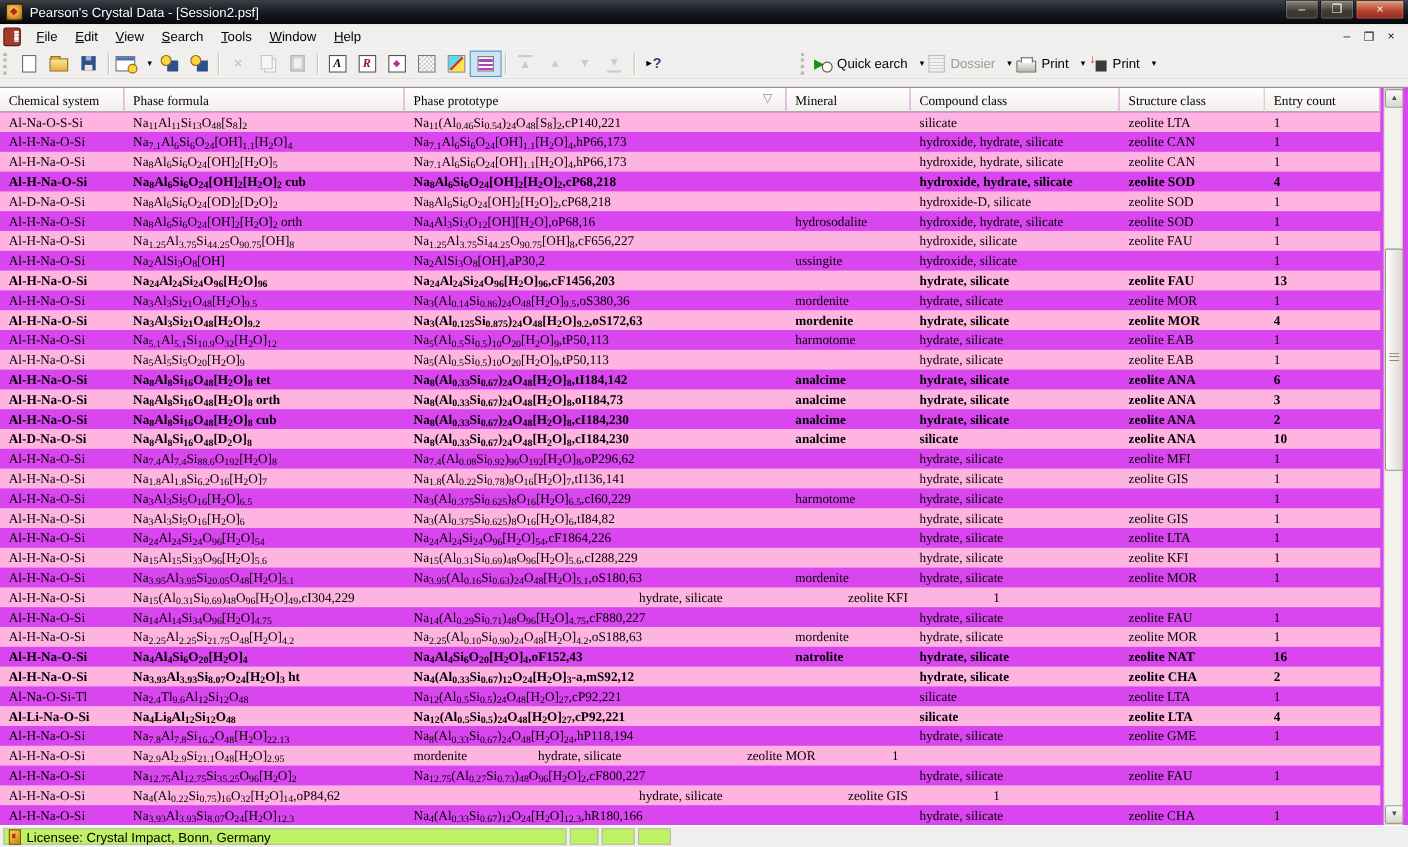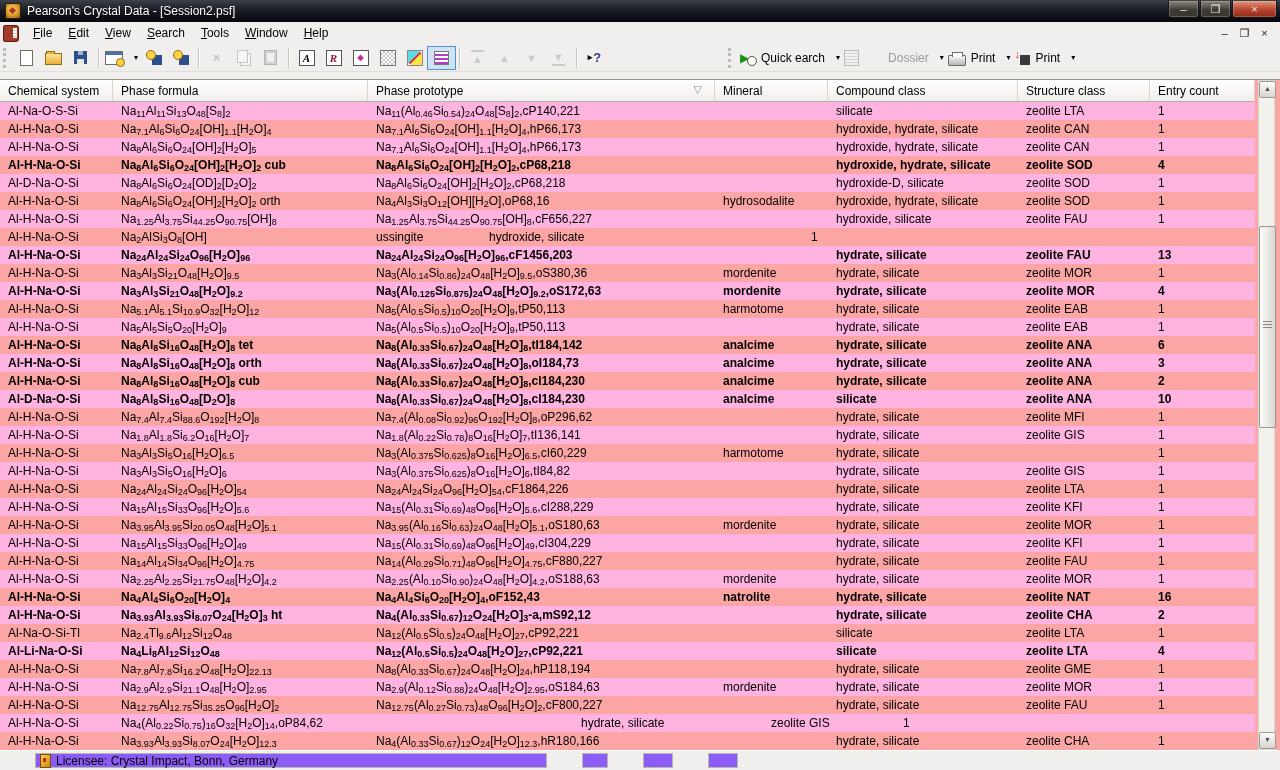--- a/index.html
+++ b/index.html
@@ -24,21 +24,21 @@
   .mdi-btn{width:15px;height:14px;display:flex;align-items:center;justify-content:center;font-size:11px;color:#222;}
 
   
   .toolbar{height:27px;background:#f0efed;display:flex;align-items:center;padding-left:1px;border-bottom:1px solid #e2dfd9;}
   .tb-grip{width:3px;height:20px;border-left:3px dotted #bdbab1;margin:0 4px 0 2px;}
   .tb-sep{width:1px;height:20px;background:#c6c3bb;box-shadow:1px 0 0 #fff;margin:0 4px;}
   .tb-space{width:118px;}
   .tb-btn{min-width:23px;height:22px;display:flex;align-items:center;justify-content:center;padding:0 2px;gap:5px;}
   .tb-btn.selected{background:#cfe3f6;outline:1px solid #4f93d1;}
   .tb-btn.disabled .ti{filter:grayscale(1) opacity(.5);}
-  .tb-btn.disabled .tb-label{color:#9c9a94;margin-left:24px;}
+  .tb-btn.disabled .tb-label{color:#9c9a94;}
   .tb-label{font-size:12px;color:#000;white-space:nowrap;}
   .caret{font-size:8px;color:#000;margin-left:6px;}
   .ti{display:inline-block;position:relative;text-align:center;}
 
   .ti-new{width:11px;height:14px;background:#fff;border:1px solid #6f6c66;}
   .ti-open{width:15px;height:10px;background:linear-gradient(#ffe391,#e8b23c);border:1px solid #8a6d1d;margin-top:3px;position:relative;}
   .ti-open:before{content:'';position:absolute;left:0;top:-3px;width:7px;height:2px;background:#e8b23c;border:1px solid #8a6d1d;border-bottom:none;}
   .ti-save,.ti-floppy{width:13px;height:13px;background:#2d4f8a;position:relative;}
   .ti-save:after,.ti-floppy:after{content:'';position:absolute;left:3px;bottom:0;width:7px;height:5px;background:#e8e6e0;}
   .ti-save:before,.ti-floppy:before{content:'';position:absolute;left:4px;top:0;width:5px;height:4px;background:#9fb4d8;}
@@ -70,21 +70,21 @@
   .ti-qs:after{content:'';position:absolute;right:-1px;bottom:-1px;width:8px;height:8px;border-radius:50%;background:#fffef2;border:1px solid #555;}
   .ti-dossier{width:13px;height:14px;border:1px solid #888;background:#f4f3f0;background-image:repeating-linear-gradient(to bottom,transparent 0 2px,#b5b2aa 2px 3px);}
   .ti-print{width:16px;height:9px;background:linear-gradient(#f8f8f8,#b9b6b0);border:1px solid #6f6c66;border-radius:1px;margin-top:5px;}
   .ti-print:before{content:'';position:absolute;left:3px;top:-4px;width:9px;height:4px;background:#fff;border:1px solid #6f6c66;border-bottom:none;}
   .ti-export{width:16px;height:15px;}
   .ti-export:before{content:'';position:absolute;right:0;bottom:0;width:10px;height:10px;background:#3a3a3a;}
   .ti-export:after{content:'↓';position:absolute;left:0;top:-2px;color:#d42a2a;font-size:11px;font-weight:bold;}
 
   
   .frame-gap{height:7px;background:#f0efed;}
-  .table-area{position:relative;height:670px;border-top:1px solid #999589;background:#fca5a5;}
+  .table-area{position:relative;height:670px;border-top:1px solid #999589;background:#d946ef;font-family:Liberation Serif, serif;}
   .header-row{display:flex;height:22px;}
   .hcell{box-sizing:border-box;flex:0 0 auto;padding:4px 0 0 8px;font-size:12px;color:#000;background:linear-gradient(#ffffff,#f1efec);border-right:1px solid #d9d5ce;border-bottom:1px solid #b3afa7;position:relative;white-space:nowrap;overflow:hidden;}
   .funnel{position:absolute;right:12px;top:3px;color:#8f8b84;font-size:11px;}
   .c0{width:113px;} .c1{width:255px;} .c2{width:347px;} .c3{width:113px;} .c4{width:190px;} .c5{width:132px;} .c6{width:105px;}
   .rows{height:648px;overflow:hidden;width:1255px;}
   .row{display:flex;height:18px;line-height:18px;font-size:12px;color:#000;}
   .row:nth-child(odd){background:#ffb3e0;}
   .row.bold{font-weight:bold;}
   .cell{box-sizing:border-box;flex:0 0 auto;padding-left:8px;white-space:nowrap;overflow:hidden;}
   sub{font-size:9px;line-height:0;vertical-align:-2px;}
@@ -92,21 +92,21 @@
   
   .vscroll{position:absolute;top:0;right:5px;width:17px;height:670px;background:#f3f1ec;border:1px solid #dcd9d3;box-sizing:border-box;}
   .vs-arrow{position:absolute;left:0;width:15px;height:15px;background:linear-gradient(#fdfdfd,#d8d5ce);border:1px solid #9d9a93;border-radius:2px;text-align:center;font-size:7px;line-height:14px;color:#4a4a46;}
   .vs-up{top:0;} .vs-down{bottom:0;}
   .vs-thumb{position:absolute;left:0;top:145px;width:15px;height:200px;background:linear-gradient(90deg,#fdfdfd,#dbd8d1);border:1px solid #98948c;border-radius:2px;}
   .vs-thumb:after{content:'';position:absolute;left:3px;top:94px;width:9px;height:8px;background:repeating-linear-gradient(#8b8880 0 1px,transparent 1px 3px);}
 
   
   .statusbar{height:20px;background:#f0efed;border-top:1px solid #fff;display:flex;align-items:center;font-size:12px;color:#000;padding:0 3px;gap:3px;box-sizing:border-box;}
   .sb-help{flex:1 1 auto;padding-left:4px;}
-  .sb-pane{border:1px solid #bab7af;height:15px;display:flex;box-sizing:border-box;background:#8b5cf6;margin-left:32px;}
+  .sb-pane{border:1px solid #bab7af;height:15px;display:flex;box-sizing:border-box;background:#bef264;}
   .sb-licensee{width:512px;gap:5px;padding:0 4px;}
   .sb-icon{width:9px;height:12px;background:linear-gradient(135deg,#ffd23e,#c8851a);border:1px solid #7a4a08;flex:0 0 auto;position:relative;}
   .sb-icon:after{content:'';position:absolute;left:2px;top:3px;width:3px;height:4px;background:#b03020;}
   .sb-mini{width:26px;}
   .sb-mini2{width:30px;}
 </style>
 </head>
 <body>
 
 <div class="titlebar">
@@ -299,20 +299,21 @@
         <div class="cell c1">Na<sub>1.25</sub>Al<sub>3.75</sub>Si<sub>44.25</sub>O<sub>90.75</sub>[OH]<sub>8</sub></div>
         <div class="cell c2">Na<sub>1.25</sub>Al<sub>3.75</sub>Si<sub>44.25</sub>O<sub>90.75</sub>[OH]<sub>8</sub>,cF656,227</div>
         <div class="cell c3"></div>
         <div class="cell c4">hydroxide, silicate</div>
         <div class="cell c5">zeolite FAU</div>
         <div class="cell c6">1</div>
       </div>
       <div class="row">
         <div class="cell c0">Al-H-Na-O-Si</div>
         <div class="cell c1">Na<sub>2</sub>AlSi<sub>3</sub>O<sub>8</sub>[OH]</div>
+        <div class="cell c2">Na<sub>2</sub>AlSi<sub>3</sub>O<sub>8</sub>[OH],aP30,2</div>
         <div class="cell c3">ussingite</div>
         <div class="cell c4">hydroxide, silicate</div>
         <div class="cell c5"></div>
         <div class="cell c6">1</div>
       </div>
       <div class="row bold">
         <div class="cell c0">Al-H-Na-O-Si</div>
         <div class="cell c1">Na<sub>24</sub>Al<sub>24</sub>Si<sub>24</sub>O<sub>96</sub>[H<sub>2</sub>O]<sub>96</sub></div>
         <div class="cell c2">Na<sub>24</sub>Al<sub>24</sub>Si<sub>24</sub>O<sub>96</sub>[H<sub>2</sub>O]<sub>96</sub>,cF1456,203</div>
         <div class="cell c3"></div>
@@ -450,21 +451,20 @@
         <div class="cell c0">Al-H-Na-O-Si</div>
         <div class="cell c1">Na<sub>3.95</sub>Al<sub>3.95</sub>Si<sub>20.05</sub>O<sub>48</sub>[H<sub>2</sub>O]<sub>5.1</sub></div>
         <div class="cell c2">Na<sub>3.95</sub>(Al<sub>0.16</sub>Si<sub>0.63</sub>)<sub>24</sub>O<sub>48</sub>[H<sub>2</sub>O]<sub>5.1</sub>,oS180,63</div>
         <div class="cell c3">mordenite</div>
         <div class="cell c4">hydrate, silicate</div>
         <div class="cell c5">zeolite MOR</div>
         <div class="cell c6">1</div>
       </div>
       <div class="row">
         <div class="cell c0">Al-H-Na-O-Si</div>
-        <div class="cell c1">Na<sub>15</sub>Al<sub>15</sub>Si<sub>33</sub>O<sub>96</sub>[H<sub>2</sub>O]<sub>49</sub></div>
         <div class="cell c2">Na<sub>15</sub>(Al<sub>0.31</sub>Si<sub>0.69</sub>)<sub>48</sub>O<sub>96</sub>[H<sub>2</sub>O]<sub>49</sub>,cI304,229</div>
         <div class="cell c3"></div>
         <div class="cell c4">hydrate, silicate</div>
         <div class="cell c5">zeolite KFI</div>
         <div class="cell c6">1</div>
       </div>
       <div class="row">
         <div class="cell c0">Al-H-Na-O-Si</div>
         <div class="cell c1">Na<sub>14</sub>Al<sub>14</sub>Si<sub>34</sub>O<sub>96</sub>[H<sub>2</sub>O]<sub>4.75</sub></div>
         <div class="cell c2">Na<sub>14</sub>(Al<sub>0.29</sub>Si<sub>0.71</sub>)<sub>48</sub>O<sub>96</sub>[H<sub>2</sub>O]<sub>4.75</sub>,cF880,227</div>
@@ -523,21 +523,20 @@
         <div class="cell c1">Na<sub>7.8</sub>Al<sub>7.8</sub>Si<sub>16.2</sub>O<sub>48</sub>[H<sub>2</sub>O]<sub>22.13</sub></div>
         <div class="cell c2">Na<sub>8</sub>(Al<sub>0.33</sub>Si<sub>0.67</sub>)<sub>24</sub>O<sub>48</sub>[H<sub>2</sub>O]<sub>24</sub>,hP118,194</div>
         <div class="cell c3"></div>
         <div class="cell c4">hydrate, silicate</div>
         <div class="cell c5">zeolite GME</div>
         <div class="cell c6">1</div>
       </div>
       <div class="row">
         <div class="cell c0">Al-H-Na-O-Si</div>
         <div class="cell c1">Na<sub>2.9</sub>Al<sub>2.9</sub>Si<sub>21.1</sub>O<sub>48</sub>[H<sub>2</sub>O]<sub>2.95</sub></div>
-        <div class="cell c2">Na<sub>2.9</sub>(Al<sub>0.12</sub>Si<sub>0.88</sub>)<sub>24</sub>O<sub>48</sub>[H<sub>2</sub>O]<sub>2.95</sub>,oS184,63</div>
         <div class="cell c3">mordenite</div>
         <div class="cell c4">hydrate, silicate</div>
         <div class="cell c5">zeolite MOR</div>
         <div class="cell c6">1</div>
       </div>
       <div class="row">
         <div class="cell c0">Al-H-Na-O-Si</div>
         <div class="cell c1">Na<sub>12.75</sub>Al<sub>12.75</sub>Si<sub>35.25</sub>O<sub>96</sub>[H<sub>2</sub>O]<sub>2</sub></div>
         <div class="cell c2">Na<sub>12.75</sub>(Al<sub>0.27</sub>Si<sub>0.73</sub>)<sub>48</sub>O<sub>96</sub>[H<sub>2</sub>O]<sub>2</sub>,cF800,227</div>
         <div class="cell c3"></div>

